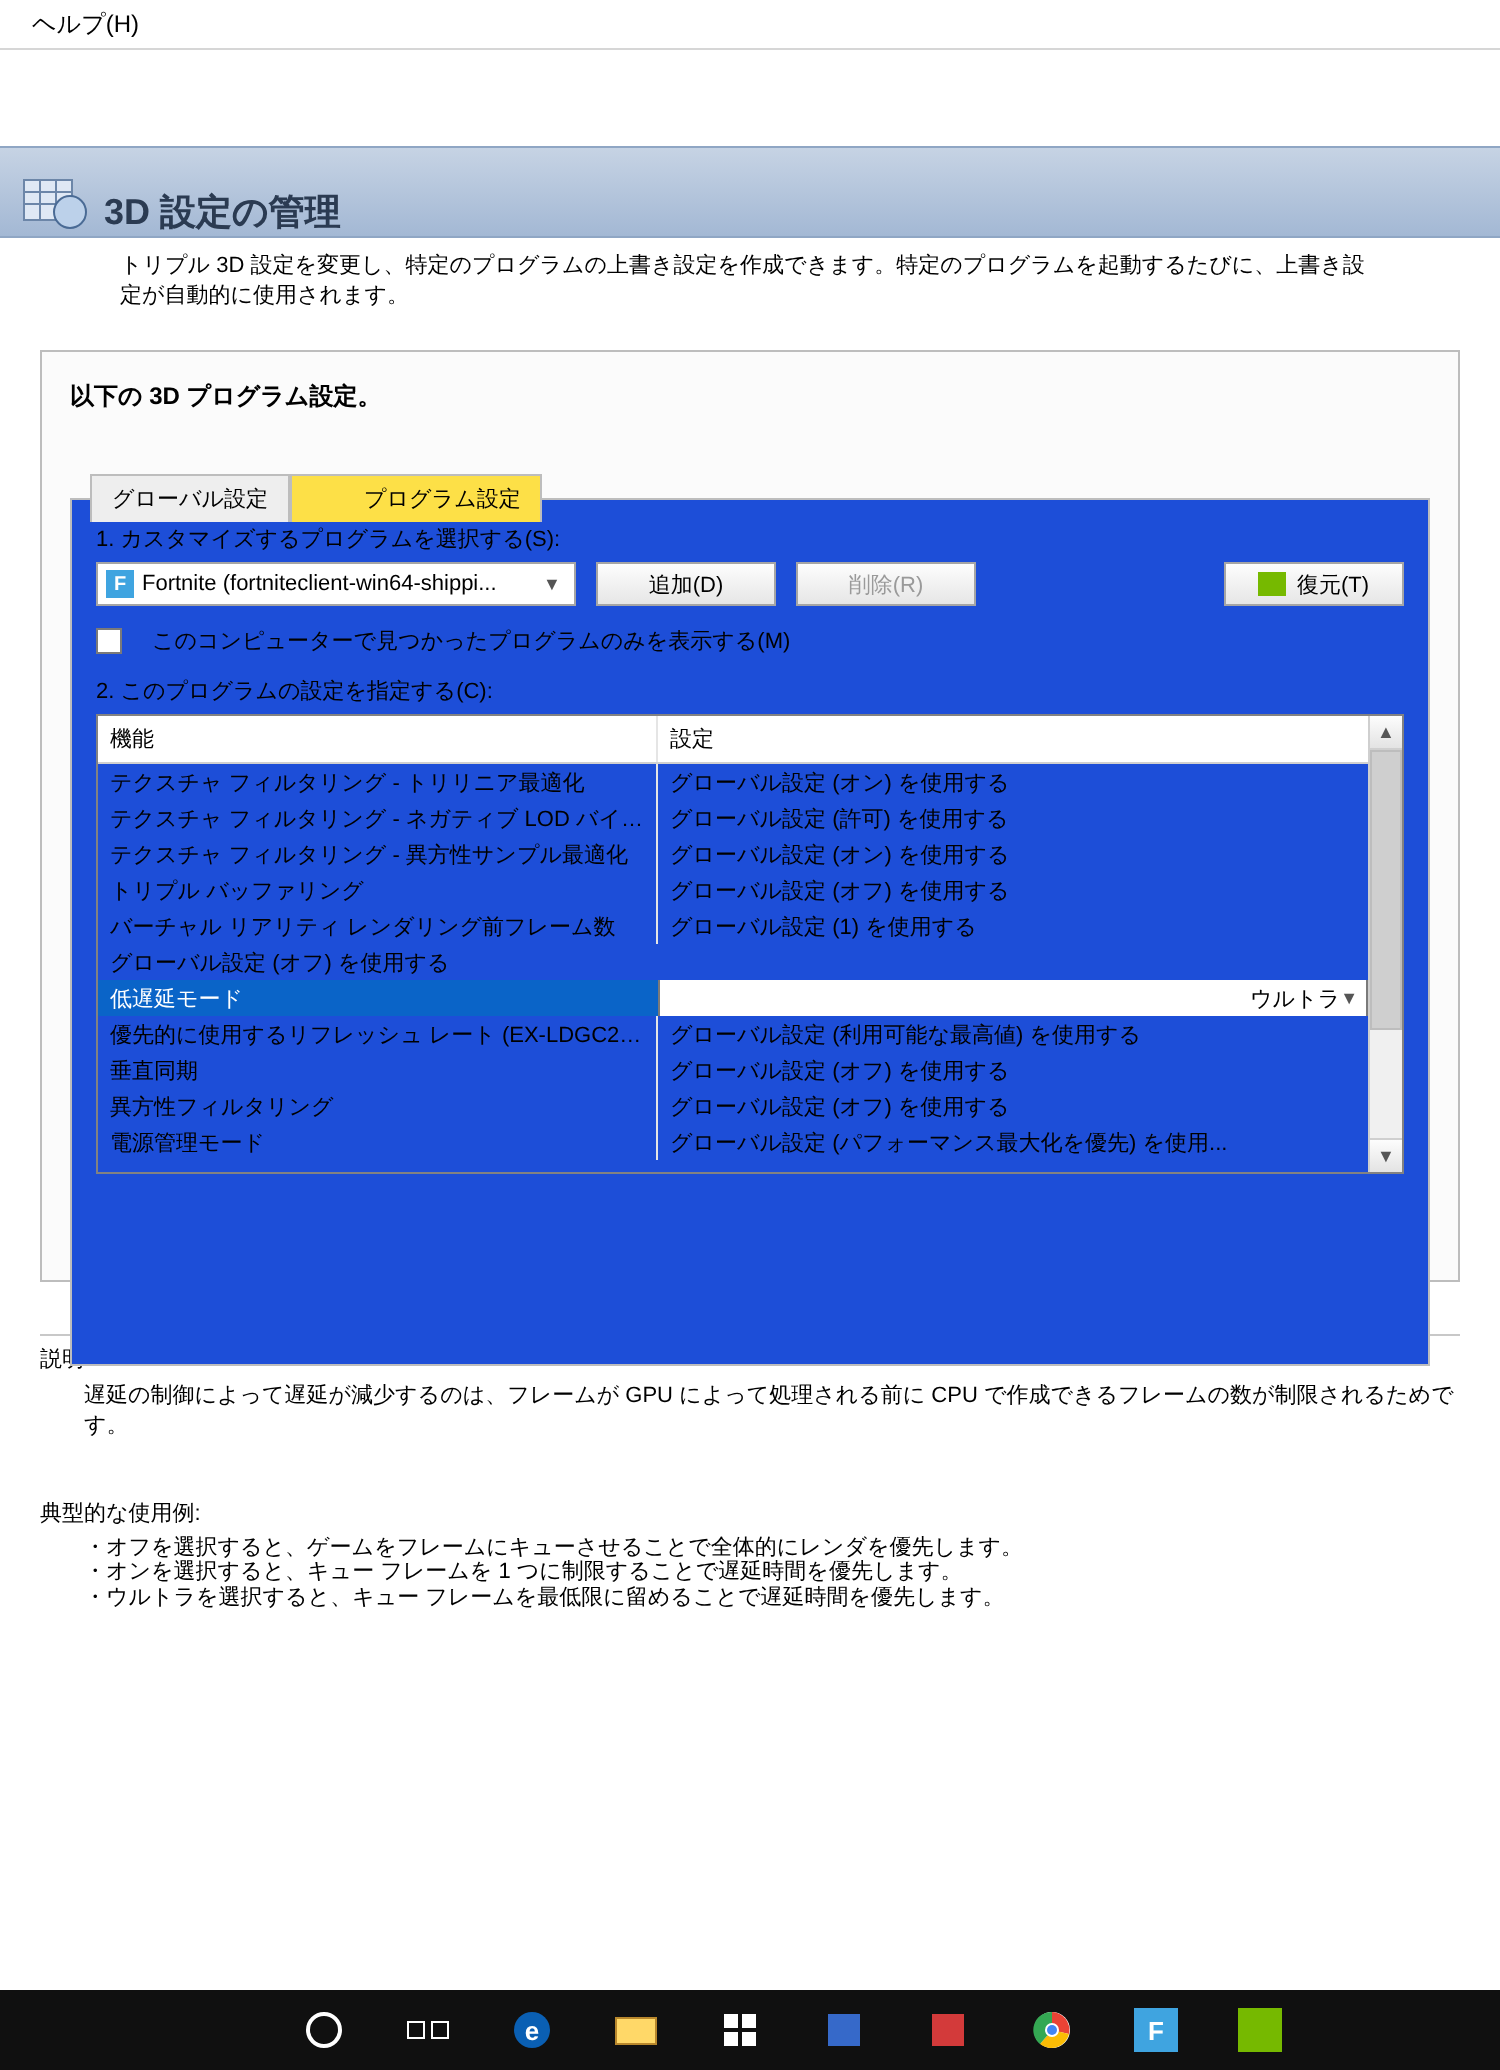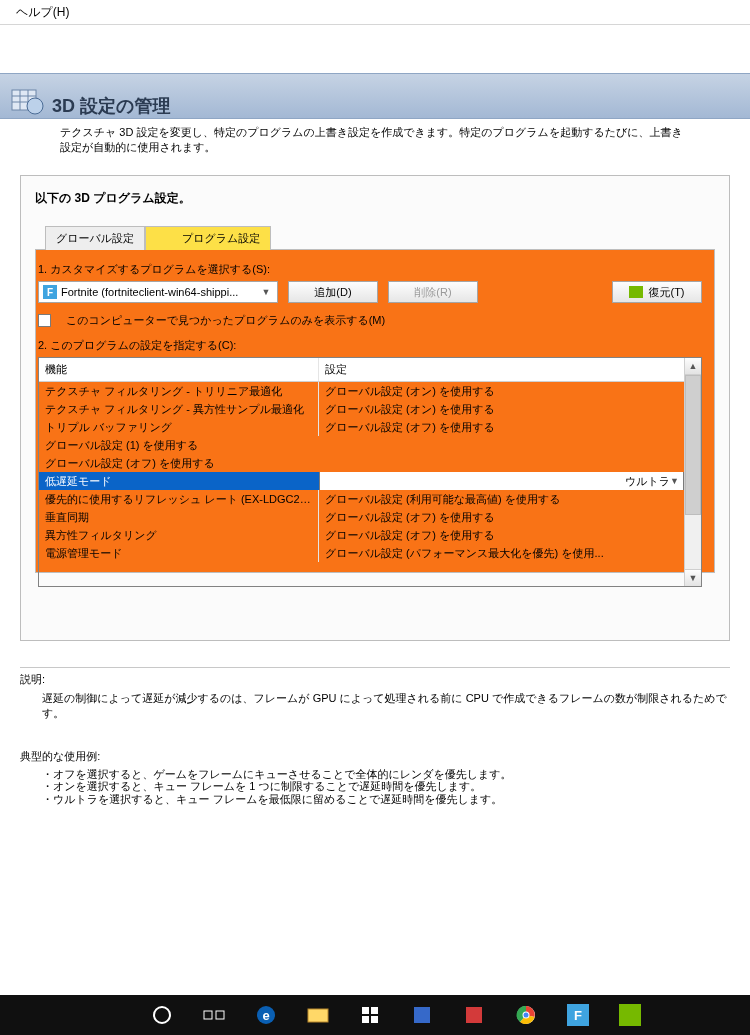--- a/index.html
+++ b/index.html
@@ -11,23 +11,23 @@
   .header-bar { margin-top: 48px; height: 46px; background: linear-gradient(#c6d3e4, #a3b8d4); display: flex; align-items: flex-end; padding-left: 10px; border-top: 1px solid #8fa6c4; border-bottom: 1px solid #8fa6c4; }
   .header-icon { width: 34px; height: 34px; margin-right: 8px; display: inline-flex; align-items: center; justify-content: center; }
   .header-title { font-size: 18px; font-weight: bold; color: #2b3b52; }
 
   .header-desc { padding: 6px 60px 6px 60px; font-size: 11px; }
 
   .panel { margin: 14px 20px 0 20px; border: 1px solid #bdbdbd; background: #fbfbfb; padding: 14px 14px 14px 14px; height: 466px; position: relative; }
   .panel-title { font-size: 12px; font-weight: bold; margin-bottom: 18px; }
 
   .tabstrip { display: flex; margin-left: 10px; }
-  .tab { padding: 4px 10px; font-size: 11px; border: 1px solid #bdbdbd; border-bottom: none; background: #eee; position: relative; top: 1px; cursor: default; }
+  .tab { padding: 4px 10px; font-size: 11px; border: 1px solid #bdbdbd; border-bottom: none; background: #eee; position: relative; top: 12px; cursor: default; }
   .tab.active { background: #fde047; z-index: 2; padding-left: 36px; }
-  .tabbody { border: 1px solid #bdbdbd; background: #f97316; padding: 12px 12px 12px 2px; margin-left: 0; height: 324px; }
+  .tabbody { border: 1px solid #bdbdbd; background: #1d4ed8; padding: 12px 12px 12px 12px; margin-left: 0; height: 434px; }
 
   .field-label { font-size: 11px; margin-bottom: 4px; }
   .row { display: flex; align-items: center; gap: 10px; margin-bottom: 10px; }
   .dropdown { flex: 0 0 240px; height: 22px; border: 1px solid #a5a5a5; background: #fff; display: flex; align-items: center; padding: 0 4px; font-size: 11px; gap: 4px; }
   .dropdown .prog-icon { width: 14px; height: 14px; background: #3fa4e0; display: inline-flex; align-items: center; justify-content: center; color: #fff; font-size: 10px; font-weight: bold; }
   .dropdown .text { flex: 1; white-space: nowrap; overflow: hidden; text-overflow: ellipsis; }
   .dropdown .caret { width: 14px; text-align: center; color: #555; font-size: 9px; }
   .btn { min-width: 90px; height: 22px; border: 1px solid #a5a5a5; background: linear-gradient(#fdfdfd,#e6e6e6); font-size: 11px; display: inline-flex; align-items: center; justify-content: center; padding: 0 10px; cursor: default; }
   .btn.disabled { color: #9a9a9a; }
   .btn .nv-mark { width: 14px; height: 12px; background: #76b900; display: inline-block; margin-right: 5px; }
@@ -77,21 +77,21 @@
         <line x1="2" y1="12" x2="26" y2="12" stroke="#6c86a8"></line>
         <line x1="2" y1="18" x2="26" y2="18" stroke="#6c86a8"></line>
         <line x1="10" y1="6" x2="10" y2="26" stroke="#6c86a8"></line>
         <line x1="18" y1="6" x2="18" y2="26" stroke="#6c86a8"></line>
         <circle cx="25" cy="22" r="8" fill="#bcd1ea" stroke="#4a6b95"></circle>
       </svg>
   </span>
   <span class="header-title">3D 設定の管理</span>
 </div>
 
-<div class="header-desc">テクスチャ 3D 設定を変更し、特定のプログラムの上書き設定を作成できます。特定のプログラムを起動するたびに、上書き設定が自動的に使用されます。</div>
+<div class="header-desc">トリプル 3D 設定を変更し、特定のプログラムの上書き設定を作成できます。特定のプログラムを起動するたびに、上書き設定が自動的に使用されます。</div>
 
 <div class="panel">
   <div class="panel-title">以下の 3D プログラム設定。</div>
 
   <div class="tabstrip">
     <div class="tab">グローバル設定</div>
     <div class="tab active">プログラム設定</div>
   </div>
 
   <div class="tabbody">
@@ -123,28 +123,33 @@
         <div class="thead">
           <div class="th col-a">機能</div>
           <div class="th col-b">設定</div>
         </div>
         <div id="tbody">
             <div class="trow">
               <div class="td col-a">テクスチャ フィルタリング - トリリニア最適化</div>
               <div class="td col-b">グローバル設定 (オン) を使用する</div>
             </div>
             <div class="trow">
+              <div class="td col-a">テクスチャ フィルタリング - ネガティブ LOD バイアス</div>
+              <div class="td col-b">グローバル設定 (許可) を使用する</div>
+            </div>
+            <div class="trow">
               <div class="td col-a">テクスチャ フィルタリング - 異方性サンプル最適化</div>
               <div class="td col-b">グローバル設定 (オン) を使用する</div>
             </div>
             <div class="trow">
               <div class="td col-a">トリプル バッファリング</div>
               <div class="td col-b">グローバル設定 (オフ) を使用する</div>
             </div>
             <div class="trow">
+              <div class="td col-a">バーチャル リアリティ レンダリング前フレーム数</div>
               <div class="td col-b">グローバル設定 (1) を使用する</div>
             </div>
             <div class="trow">
               <div class="td col-b">グローバル設定 (オフ) を使用する</div>
             </div>
             <div class="trow selected">
               <div class="td col-a">低遅延モード</div>
               <div class="td col-b" style="padding: 0px;">
                 <div class="value-select">
                   <span>ウルトラ</span>

